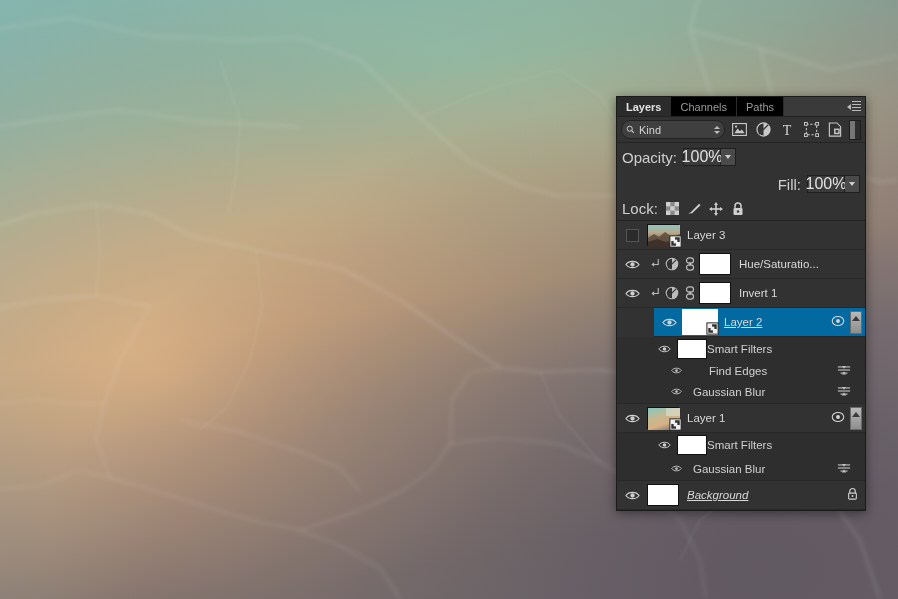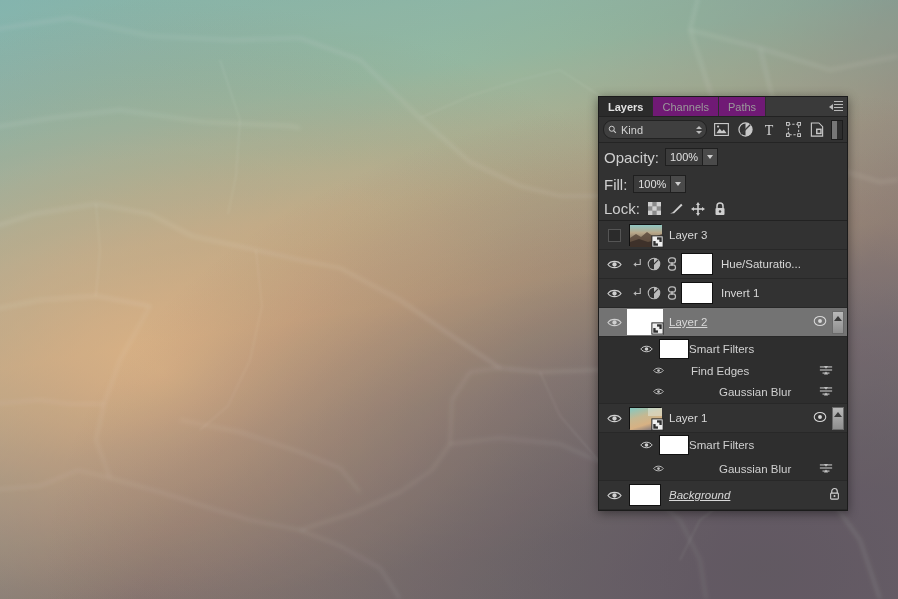--- a/index.html
+++ b/index.html
@@ -11,42 +11,42 @@
     position: relative;
     background: #6f6560;
   }
 
   
   #bg { position:absolute; inset:0; }
   #bg svg { display:block; width:898px; height:599px; }
 
   
   #layers-panel {
-    position:absolute; left:598px; top:96px;
+    position:absolute; left:616px; top:96px;
     width:250px; height:415px;
     background:#2b2b2b;
     border:1px solid #1b1b1b;
     box-shadow: 0 2px 10px rgba(0,0,0,.45);
     font-size:11px;
     color:#c8c8c8;
     user-select:none;
   }
 
   
   .tabstrip {
     height:20px; background:#3a3a3a;
     display:flex; align-items:stretch;
     border-bottom:1px solid #222;
     position:relative;
   }
   .tab {
     padding:0 9px; display:flex; align-items:center;
     font-size:11px; color:#9a9a9a;
     border-right:1px solid #2d2d2d;
-    background:#701a75;
+    background:#000000;
   }
   .tab.active { background:#2b2b2b; color:#e2e2e2; font-weight:bold; }
   .panel-menu {
     position:absolute; right:4px; top:4px;
     width:14px; height:12px;
     display:flex; align-items:center; justify-content:flex-end;
   }
   .pm-lines { width:10px; }
   .pm-lines i { display:block; height:1px; background:#b9b9b9; margin-bottom:2px; }
   .pm-arrow {
@@ -97,21 +97,21 @@
   .blend-select .updown { position:absolute; right:5px; top:50%; transform:translateY(-50%);
     display:flex; flex-direction:column; gap:2px;}
   .blend-select .updown i { width:0;height:0;border-left:3px solid transparent;border-right:3px solid transparent;}
   .blend-select .updown i.up { border-bottom:3px solid #ccc; }
   .blend-select .updown i.dn { border-top:3px solid #ccc; }
 
   .lbl { font-size:15px; color:#cfcfcf; }
   .numbox {
     width:38px; height:18px; background:#3b3b3b; border:1px solid #1f1f1f;
     display:flex; align-items:center; justify-content:center;
-    color:#e0e0e0; font-size:11px;
+    color:#e0e0e0; font-size:16px;
   }
   .numstep {
     width:15px; height:18px; background:#4a4a4a; border:1px solid #1f1f1f; border-left:none;
     display:flex; align-items:center; justify-content:center;
   }
   .numstep i { width:0;height:0;border-left:3px solid transparent;border-right:3px solid transparent;border-top:4px solid #cfcfcf; }
 
   
   .lock-row {
     height:24px; display:flex; align-items:center; padding:0 5px; gap:7px;
@@ -120,24 +120,24 @@
   .lock-ico { width:15px; height:15px; display:flex; align-items:center; justify-content:center; }
 
   
   .layer-list { background:#323232; }
   .row {
     height:29px; display:flex; align-items:center;
     border-bottom:1px solid #282828;
     position:relative;
     background:#323232;
   }
-  .row.selected { background:#737373; }
+  .row.selected { background:#0369a1;margin-left:37px; }
   .row.sub { height:24px; background:#2e2e2e; border-bottom:none; }
   .row.sub2 { height:19px; background:#2e2e2e; border-bottom:none; }
-  .row.filters-group { border-bottom:1px solid #282828;gap:44px; }
+  .row.filters-group { border-bottom:1px solid #282828; }
 
   .eye-cell { width:30px; display:flex; align-items:center; justify-content:center; }
   .eyebox {
     width:13px; height:13px; border:1px solid #555; background:#2b2b2b;
   }
   .thumb {
     width:32px; height:22px; border:1px solid #111; background:#fff;
     position:relative; flex:none;
   }
   .thumb.sel-outline { outline:2px solid #fff; outline-offset:0px; border-color:#fff; }
@@ -321,21 +321,21 @@
   <div class="blend-row">
     <span class="lbl">Opacity:</span>
     <div style="display:flex">
       <div class="numbox">100%</div>
       <div class="numstep">
           <i></i>
         </div>
     </div>
   </div>
 
-  <div class="blend-row" style="justify-content:flex-start;height:26px;">
+  <div class="blend-row" style="justify-content:flex-end;height:26px;">
     <span class="lbl">Fill:</span>
     <div style="display:flex">
       <div class="numbox">100%</div>
       <div class="numstep">
           <i></i>
         </div>
     </div>
   </div>
 
   <div class="lock-row">

